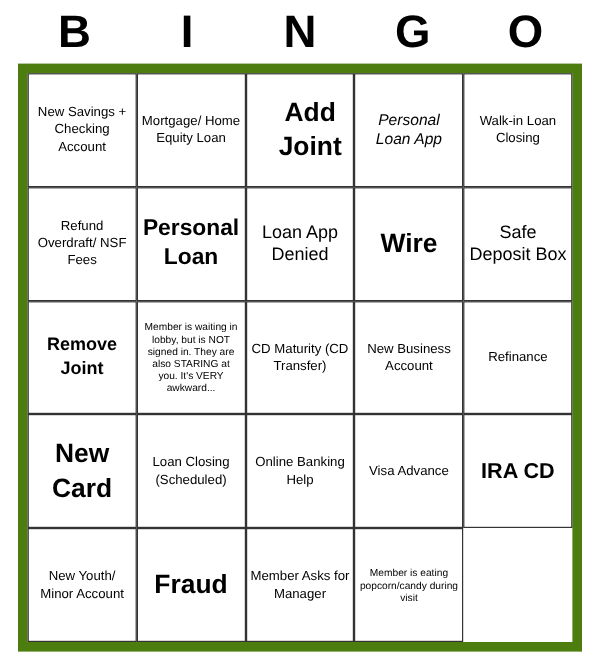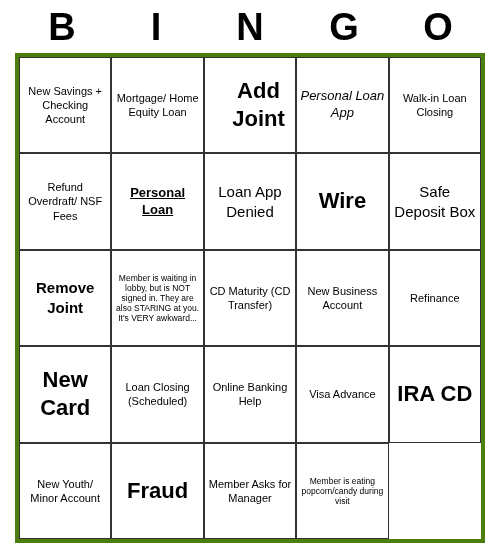--- a/index.html
+++ b/index.html
@@ -25,21 +25,21 @@
       width: 80px;
       text-align: center;
       font-family: Arial, sans-serif;
     }
     .bingo-grid {
       display: grid;
       grid-template-columns: repeat(5, 1fr);
       grid-template-rows: repeat(5, 1fr);
       width: 470px;
       height: 490px;
-      border: 4px solid #4d7c0f;
+      border: 8px solid #4d7c0f;
     }
     .bingo-cell {
       border: 1.5px solid #333;
       display: flex;
       align-items: center;
       justify-content: center;
       text-align: center;
       padding: 3px;
       font-size: 11px;
       line-height: 1.3;
@@ -58,31 +58,31 @@
     <span class="bingo-letter">O</span>
   </div>
 
 <div class="bingo-grid">
 <div class="bingo-cell" style="font-size: 11px;">New Savings + Checking Account</div>
     <div class="bingo-cell" style="font-size: 11px;">Mortgage/ Home Equity Loan</div>
     <div class="bingo-cell" style="font-size: 22px; font-weight: bold; padding-left: 20px;">Add Joint</div>
     <div class="bingo-cell" style="font-size: 13px; font-style: italic;">Personal Loan App</div>
     <div class="bingo-cell" style="font-size: 11px;">Walk-in Loan Closing</div>
     <div class="bingo-cell" style="font-size: 11px;">Refund Overdraft/ NSF Fees</div>
-    <div class="bingo-cell" style="font-size: 13px; font-weight: bold; text-decoration: underline;">Personal Loan</div>
+    <div class="bingo-cell" style="font-size: 19px; font-weight: bold;">Personal Loan</div>
     <div class="bingo-cell" style="font-size: 15px;">Loan App Denied</div>
     <div class="bingo-cell" style="font-size: 22px; font-weight: bold;">Wire</div>
     <div class="bingo-cell" style="font-size: 15px; font-weight: normal;">Safe Deposit Box</div>
     <div class="bingo-cell" style="font-size: 15px; font-weight: bold;">Remove Joint</div>
     <div class="bingo-cell" style="font-size: 8.5px; line-height: 1.2;">Member is waiting in lobby, but is NOT signed in. They are also STARING at you. It's VERY awkward...</div>
     <div class="bingo-cell" style="font-size: 11px;">CD Maturity (CD Transfer)</div>
     <div class="bingo-cell" style="font-size: 11px; text-align: center;">New Business Account</div>
     <div class="bingo-cell" style="font-size: 11px;">Refinance</div>
     <div class="bingo-cell" style="font-size: 22px; font-weight: bold;">New Card</div>
     <div class="bingo-cell" style="font-size: 11px;">Loan Closing (Scheduled)</div>
     <div class="bingo-cell" style="font-size: 11px;">Online Banking Help</div>
     <div class="bingo-cell" style="font-size: 11px;">Visa Advance</div>
-    <div class="bingo-cell" style="font-size: 22px; font-weight: bold;">IRA CD</div>
+    <div class="bingo-cell" style="font-size: 18px; font-weight: bold;">IRA CD</div>
     <div class="bingo-cell" style="font-size: 11px;">New Youth/ Minor Account</div>
     <div class="bingo-cell" style="font-size: 22px; font-weight: bold;">Fraud</div>
     <div class="bingo-cell" style="font-size: 11px;">Member Asks for Manager</div>
     <div class="bingo-cell" style="font-size: 8.5px; line-height: 1.2;">Member is eating popcorn/candy during visit</div>
   </div>
 
 </body></html>

